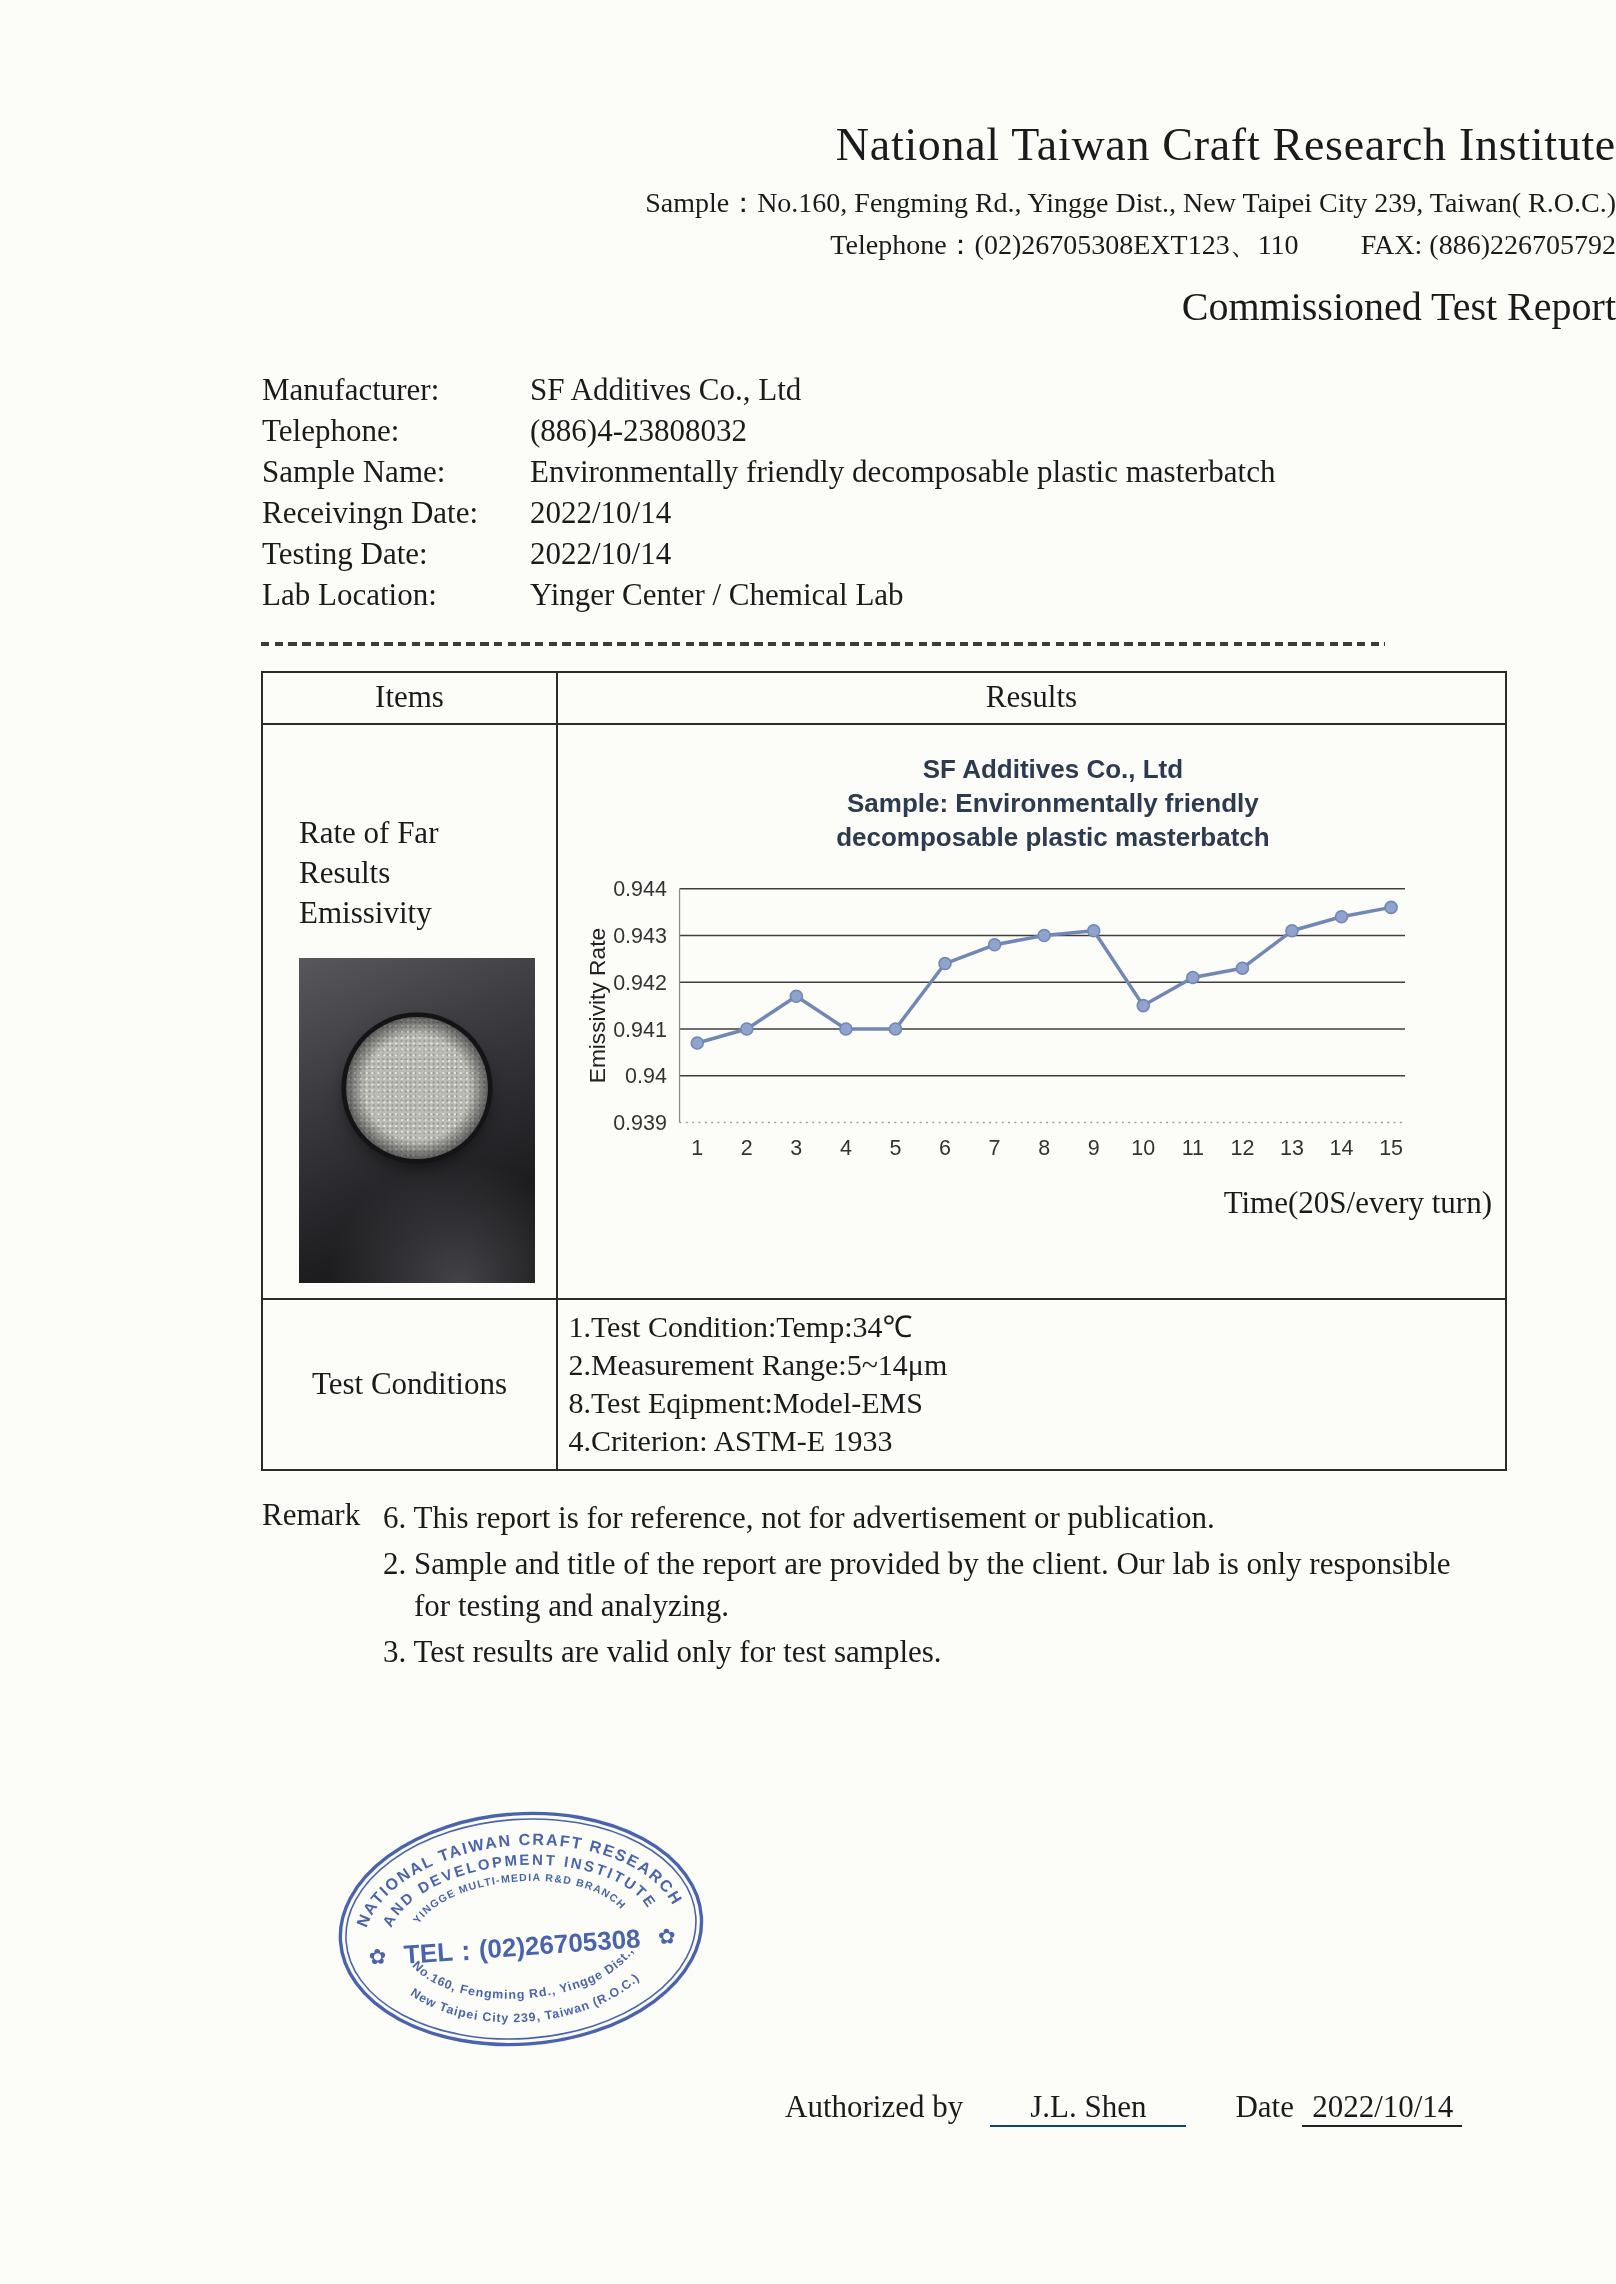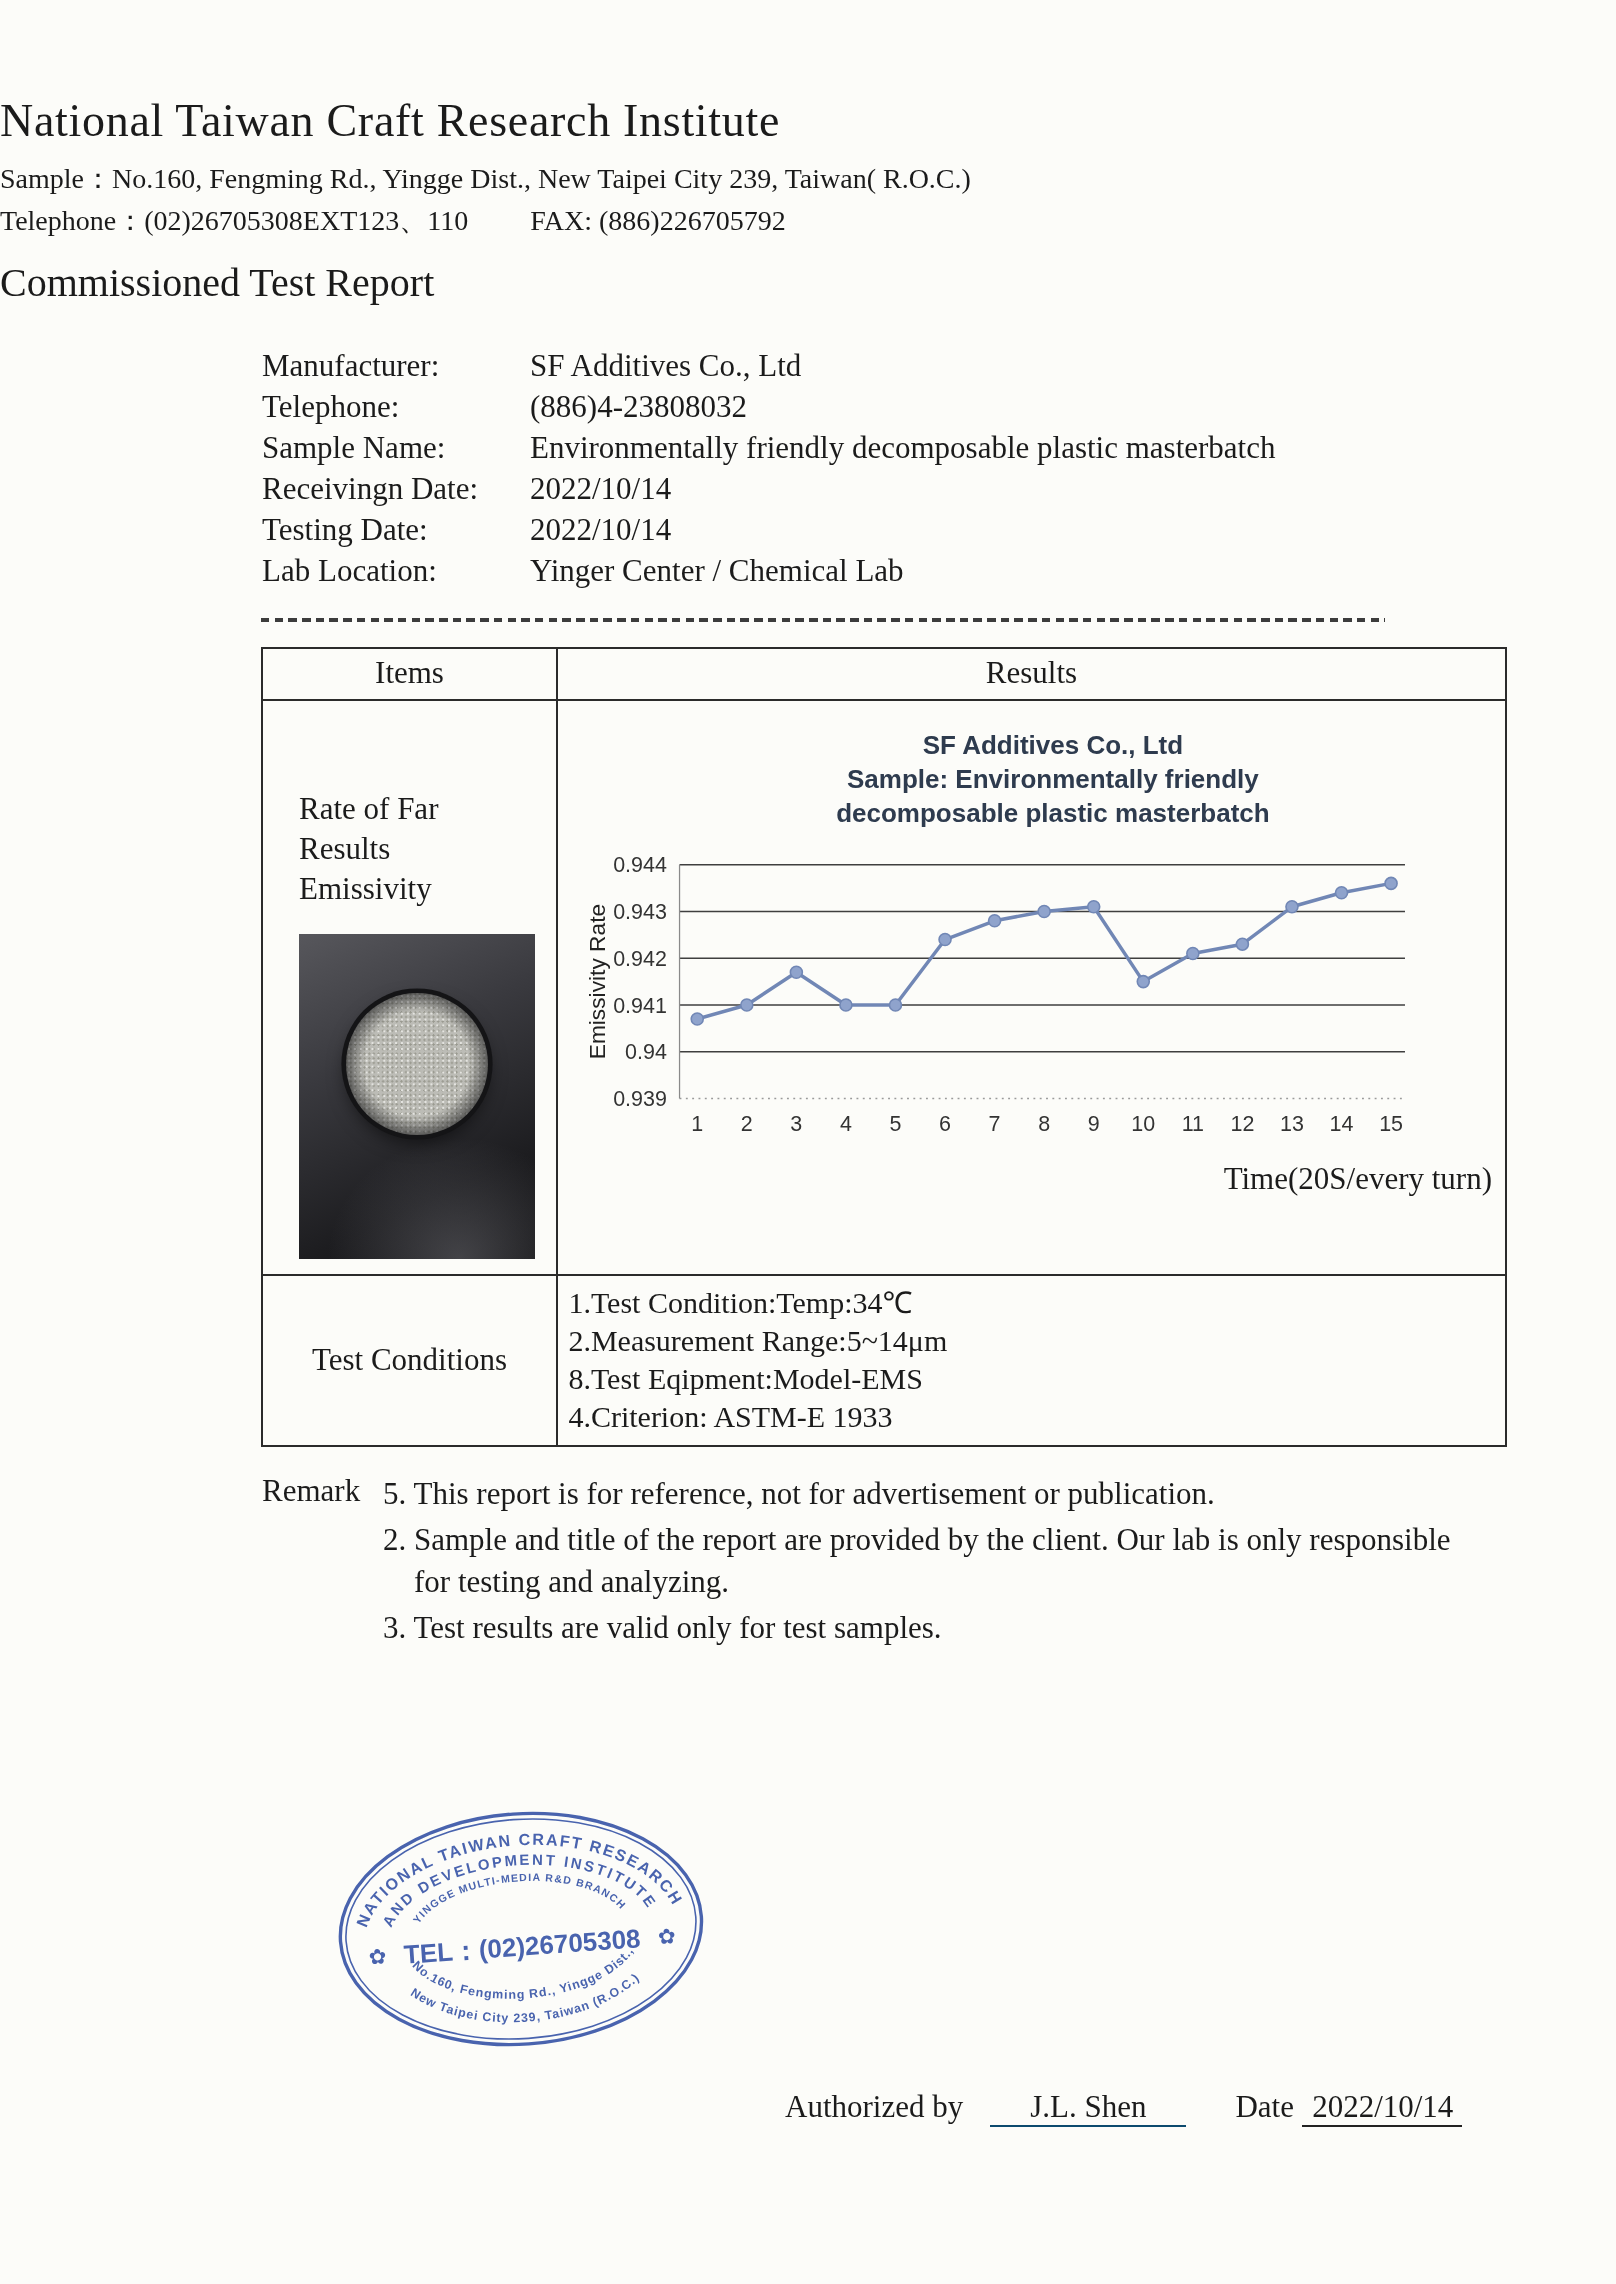--- a/index.html
+++ b/index.html
@@ -7,21 +7,21 @@
   .page {
     width: 1616px; height: 2284px;
     margin: 0 auto;
     background: #fcfcf9;
     position: relative;
     font-family: "Liberation Serif", serif;
     color: #1b1b1b;
     overflow: hidden;
   }
   
-  .header { padding-top: 94px; text-align: left; }
+  .header { padding-top: 118px; text-align: right; }
   .institute-title { font-size: 46px; font-weight: 400; letter-spacing: 0.7px; }
   .addr-line { font-size: 28px; margin-top: 13px; }
   .tel-line  { font-size: 28px; margin-top: 3.9px; }
   .fax-part  { margin-left: 62px; }
   .report-title { font-size: 40px; margin-top: 19.5px; font-weight: 400; }
   
   .info { margin: 39px 0 0 262px; font-size: 31px; }
   .info-row { display: grid; grid-template-columns: 268px auto; line-height: 41px; }
   
   .dash-rule {
@@ -213,21 +213,21 @@
         <div>2.Measurement Range:5~14μm</div>
         <div>8.Test Eqipment:Model-EMS</div>
         <div>4.Criterion: ASTM-E 1933</div>
       </div>
     </div>
   </div>
 
   <div class="remark">
     <div class="remark-label">Remark</div>
     <div class="remark-items">
-      <div class="remark-item">5. This report is for reference, not for advertisement or publication.</div>
+      <div class="remark-item">6. This report is for reference, not for advertisement or publication.</div>
       <div class="remark-item">2. Sample and title of the report are provided by the client. Our lab is only responsible for testing and analyzing.</div>
       <div class="remark-item">3. Test results are valid only for test samples.</div>
     </div>
   </div>
 
   <div class="stamp-wrap">
     <svg viewBox="0 0 620 400" width="384" height="248">
       <defs>
         <path id="arcT1" d="M 55 215 A 255 150 0 0 1 565 215" fill="none"></path>
         <path id="arcT2" d="M 95 212 A 215 115 0 0 1 525 212" fill="none"></path>

